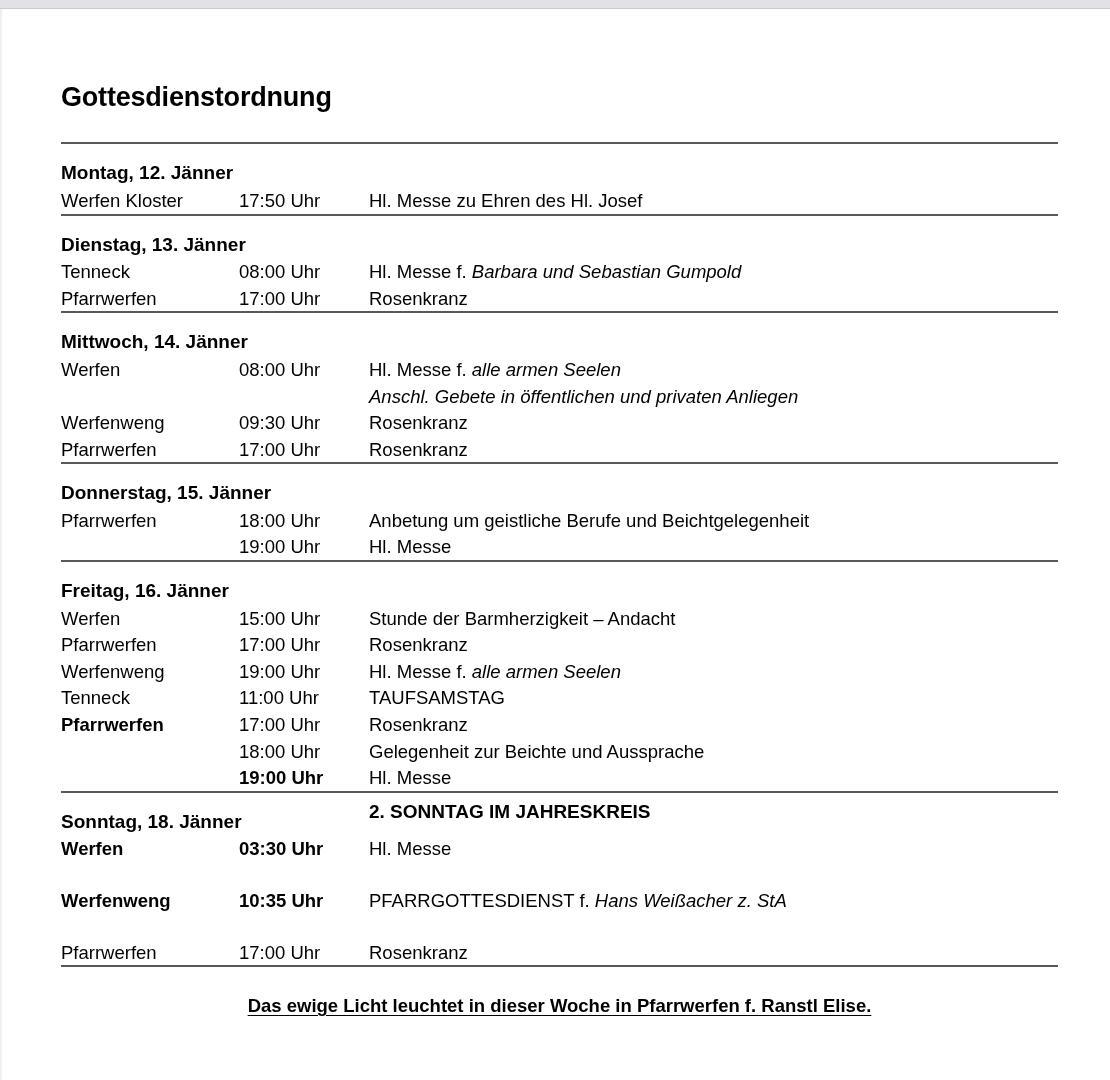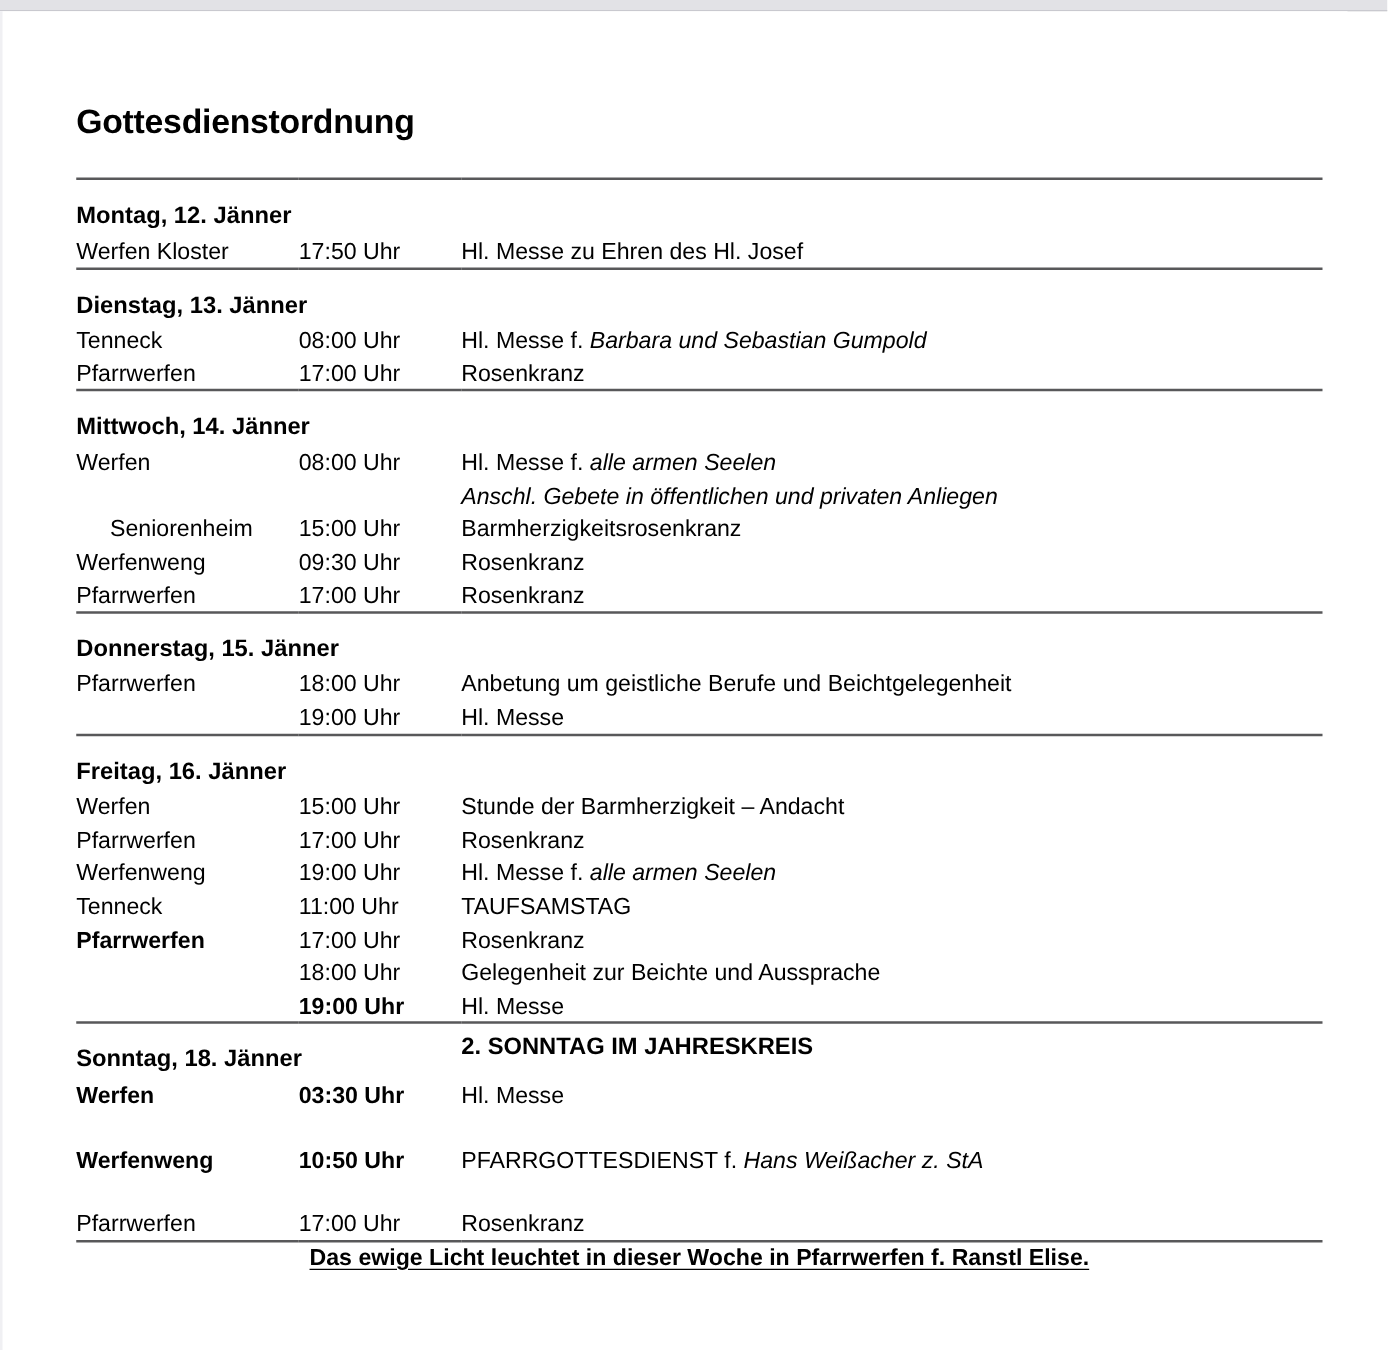--- a/index.html
+++ b/index.html
@@ -177,25 +177,20 @@
           <td class="loc">Werfen</td>
           <td class="time">08:00 Uhr</td>
           <td class="desc"><span>Hl. Messe f. </span><span class="i">alle armen Seelen</span></td>
         </tr>
         <tr>
           <td class="loc"></td>
           <td class="time"></td>
           <td class="desc"><span></span><span class="i">Anschl. Gebete in öffentlichen und privaten Anliegen</span></td>
         </tr>
         <tr>
-          <td class="loc indent">Seniorenheim</td>
-          <td class="time">15:00 Uhr</td>
-          <td class="desc"><span>Barmherzigkeitsrosenkranz</span><span class="i"></span></td>
-        </tr>
-        <tr>
           <td class="loc">Werfenweng</td>
           <td class="time">09:30 Uhr</td>
           <td class="desc"><span>Rosenkranz</span><span class="i"></span></td>
         </tr>
         <tr>
           <td class="loc">Pfarrwerfen</td>
           <td class="time">17:00 Uhr</td>
           <td class="desc"><span>Rosenkranz</span><span class="i"></span></td>
         </tr>
       </tbody>
@@ -270,21 +265,21 @@
           <td></td>
           <td class="day-feast">2. SONNTAG IM JAHRESKREIS</td>
         </tr>
         <tr>
           <td class="loc b">Werfen</td>
           <td class="time b">03:30 Uhr</td>
           <td class="desc"><span>Hl. Messe</span><span class="i"></span></td>
         </tr>
         <tr class="spaced">
           <td class="loc b">Werfenweng</td>
-          <td class="time b">10:50 Uhr</td>
+          <td class="time b">10:35 Uhr</td>
           <td class="desc"><span>PFARRGOTTESDIENST f. </span><span class="i">Hans Weißacher z. StA</span></td>
         </tr>
         <tr class="spaced">
           <td class="loc">Pfarrwerfen</td>
           <td class="time">17:00 Uhr</td>
           <td class="desc"><span>Rosenkranz</span><span class="i"></span></td>
         </tr>
         <tr class="closing-rule">
           <td></td>
           <td></td>

